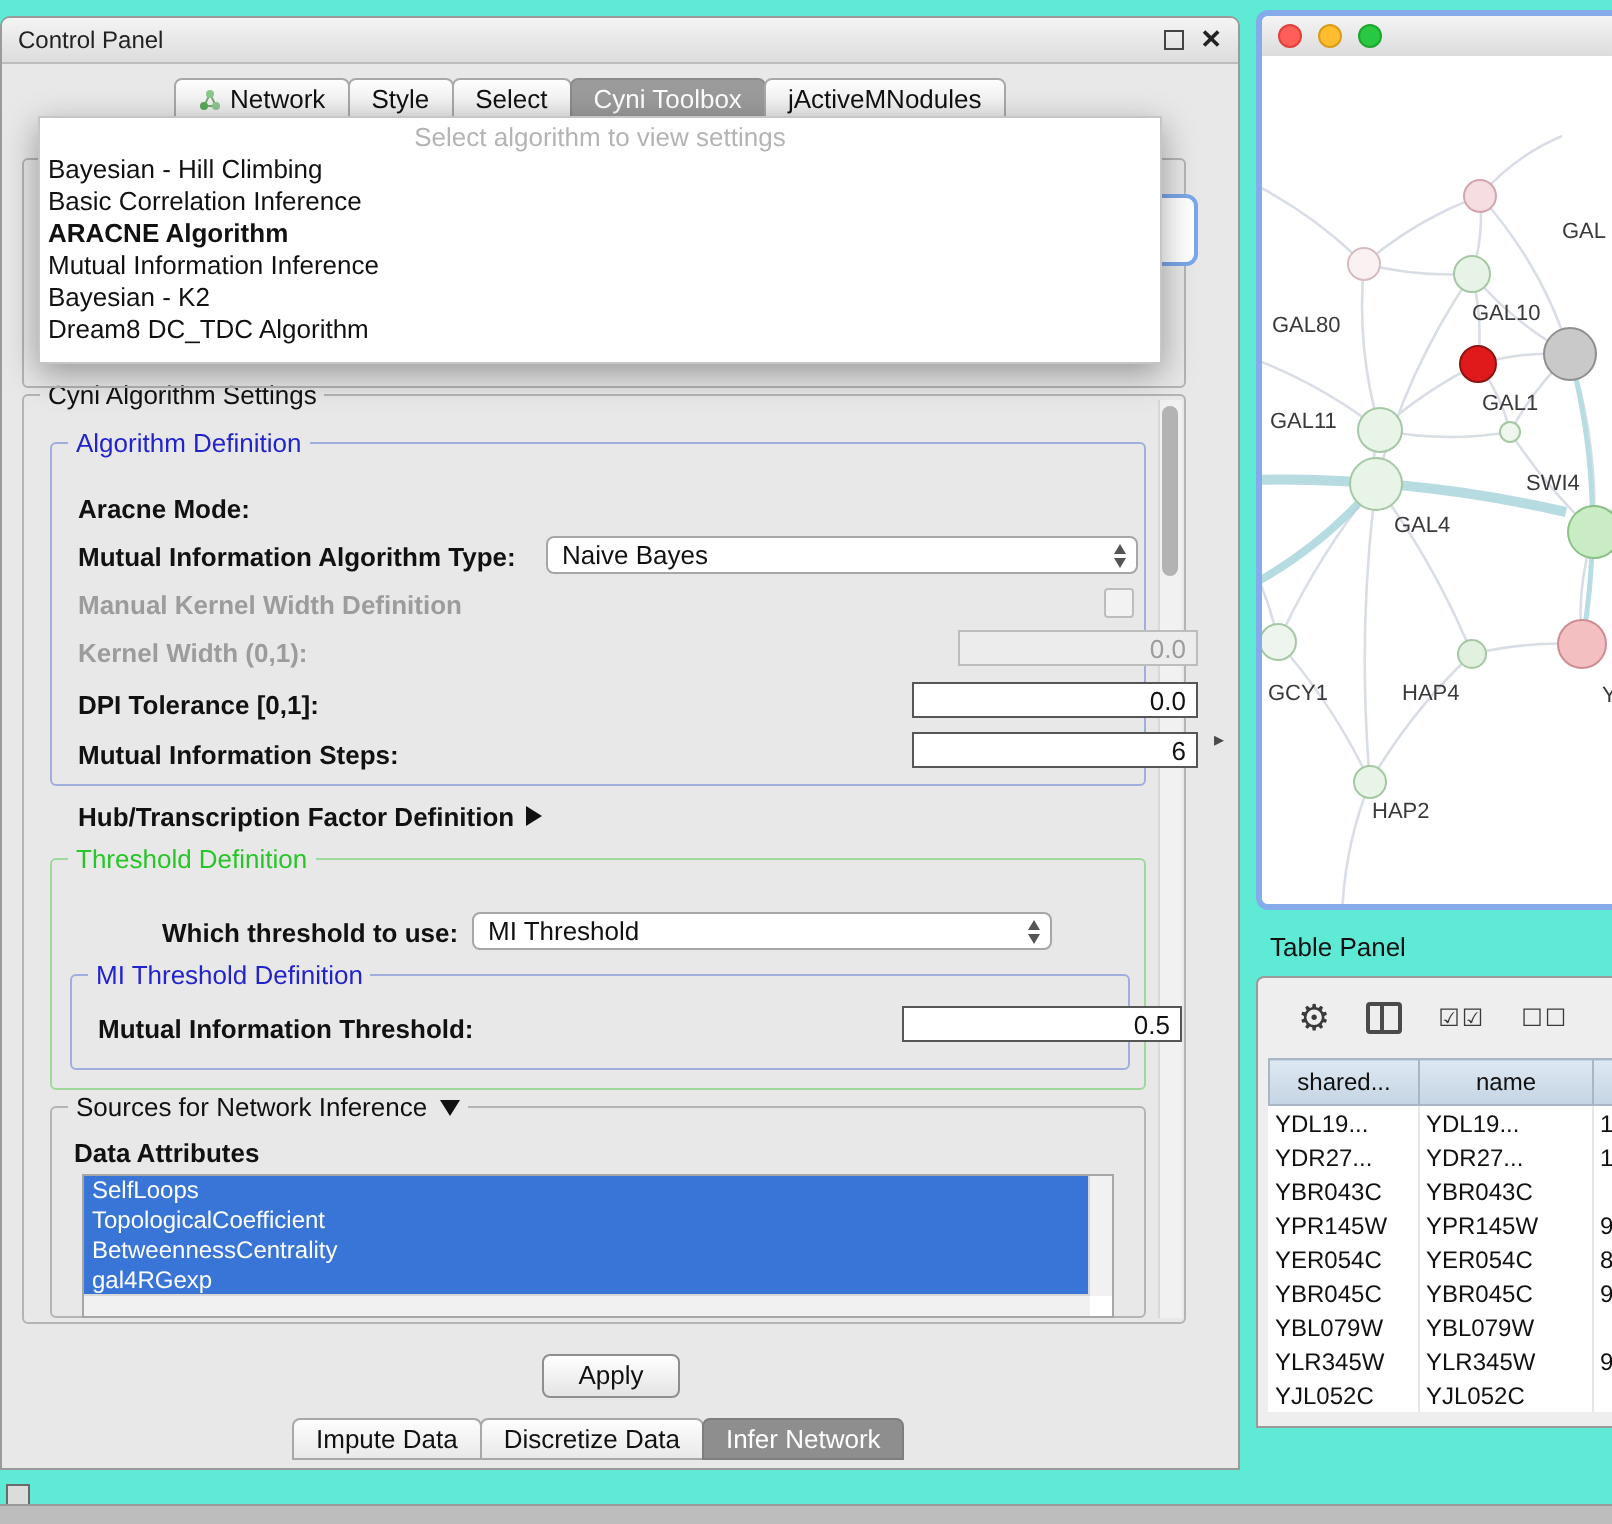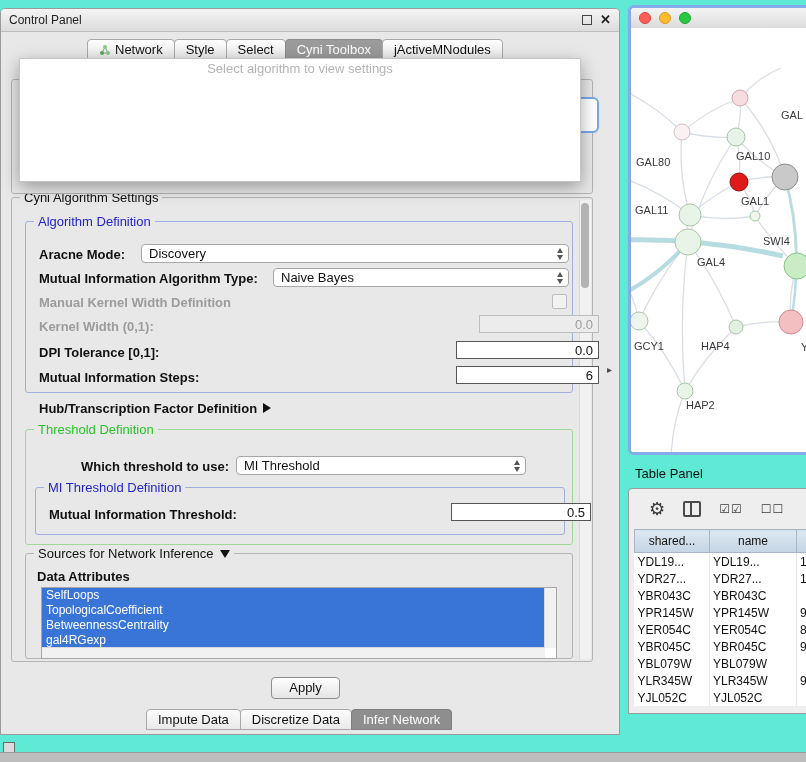--- a/index.html
+++ b/index.html
@@ -120,40 +120,41 @@
       <div class="tab">
           <span>jActiveMNodules</span>
         </div>
     </div>
 
     <div class="group" style="left:10px;top:70px;width:582px;height:115px;z-index:1;"></div>
     <div style="position:absolute;left:574px;top:88px;width:20px;height:32px;border:2px solid #7aa7e8;border-radius:6px;background:#fff;z-index:2;"></div>
 
     <div class="dd" style="left:18px;top:49px;width:560px;height:118px;">
       <div class="prompt">Select algorithm to view settings</div>
+      <div>
+          <div class="dd-item">Bayesian - Hill Climbing</div>
+          <div class="dd-item">Basic Correlation Inference</div>
+          <div class="dd-item sel">ARACNE Algorithm</div>
+          <div class="dd-item">Mutual Information Inference</div>
+          <div class="dd-item">Bayesian - K2</div>
+          <div class="dd-item">Dream8 DC_TDC Algorithm</div>
+        </div>
     </div>
 
     <div class="group" style="left:10px;top:188px;width:582px;height:465px;">
       <span class="gtitle">Cyni Algorithm Settings</span>
       <div class="vsb" style="right:1px;top:2px;bottom:2px;width:11px;">
         <div class="thumb" style="top:3px;height:85px;"></div>
       </div>
     </div>
 
     <div class="group g-blue" style="left:24px;top:212px;width:548px;height:172px;">
       <span class="gtitle t-blue">Algorithm Definition</span>
     </div>
     <span class="lbl" style="left:38px;top:238px;">Aracne Mode:</span>
-    <div class="combo" style="left:140px;top:235px;width:428px;">
-      <span>Discovery</span>
-      <span class="carr">
-          <span class="tri-up"></span>
-          <span class="tri-dn"></span>
-        </span>
-    </div>
     <span class="lbl" style="left:38px;top:262px;">Mutual Information Algorithm Type:</span>
     <div class="combo" style="left:272px;top:259px;width:296px;">
       <span>Naive Bayes</span>
       <span class="carr">
           <span class="tri-up"></span>
           <span class="tri-dn"></span>
         </span>
     </div>
     <span class="lbl dis" style="left:38px;top:286px;">Manual Kernel Width Definition</span>
     <span class="checkbox" style="left:551px;top:285px;"></span>

